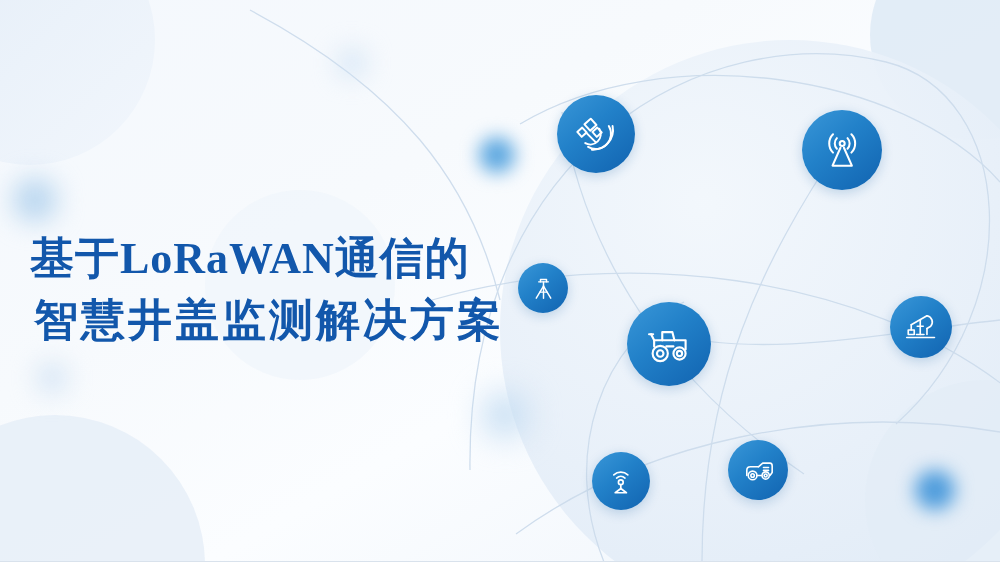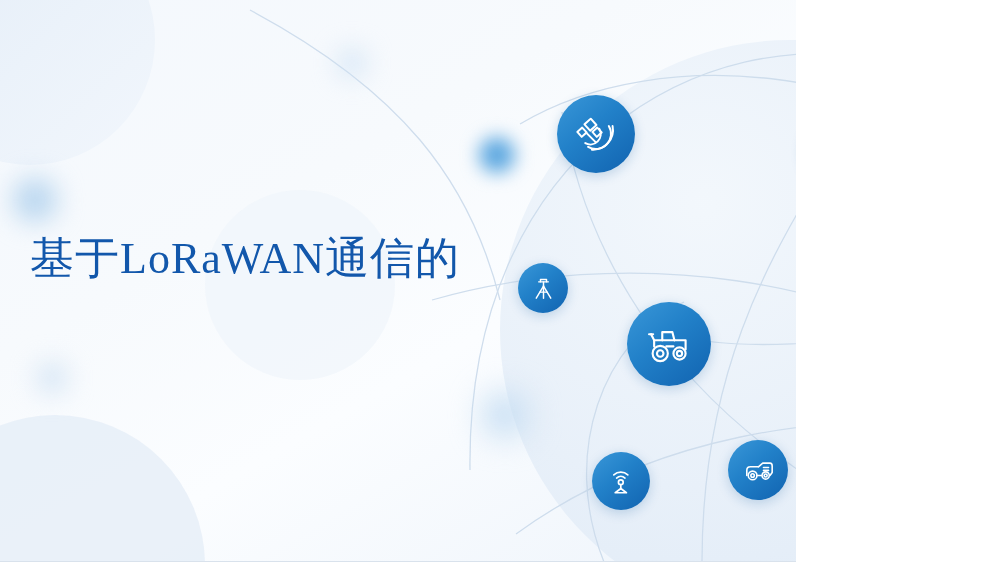--- a/index.html
+++ b/index.html
@@ -3,27 +3,28 @@
 <meta charset="utf-8">
 <title>LoRaWAN Smart Manhole Cover Cover Slide</title>
 <style>
   html, body {
     margin: 0;
     padding: 0;
     background: #ffffff;
   }
   #slide {
     position: relative;
-    width: 796px;
+    width: 1000px;
     height: 562px;
     overflow: hidden;
     background: linear-gradient(150deg, #f4f8fd 0%, #f7fafd 35%, #fbfdff 60%, #eef4fb 100%);
     font-family: "Liberation Sans", "DejaVu Sans", sans-serif;
     border-bottom: 1px solid #d9e2ec;
     box-sizing: border-box;
+    font-weight: bold;
   }
 
   
   .bg-layer {
     position: absolute;
     inset: 0;
     overflow: hidden;
     pointer-events: none;
   }
   .bg-svg {
@@ -127,20 +128,21 @@
     <div class="blur-dot soft" style="left:13px; top:178px; width:44px; height:44px; background:#b9d6ef;"></div>
     <div class="blur-dot" style="left:479px; top:137px; width:36px; height:36px; background:#5ea8e0;"></div>
     <div class="blur-dot softer" style="left:483px; top:393px; width:44px; height:44px; background:#c3dcf2;"></div>
     <div class="blur-dot" style="left:915px; top:470px; width:40px; height:40px; background:#509ddc;"></div>
     <div class="blur-dot soft" style="left:339px; top:50px; width:26px; height:26px; background:#cfe2f4;"></div>
     <div class="blur-dot soft" style="left:37px; top:363px; width:30px; height:30px; background:#d2e3f4;"></div>
   </div>
 
   <div class="title-block">
     <div class="title-line line-1">基于LoRaWAN通信的</div>
+    <div class="title-line line-2">智慧井盖监测解决方案</div>
   </div>
 
   <div class="node" style="left:557px; top:95px; width:78px; height:78px;">
     <svg viewBox="0 0 48 48">
       <g stroke-width="2.1">
         <rect x="14" y="10" width="9" height="9" transform="rotate(-42 18.5 14.5)"></rect>
         <rect x="6" y="19" width="7" height="7" transform="rotate(-42 9.5 22.5)"></rect>
         <rect x="22" y="19" width="7" height="7" transform="rotate(-42 25.5 22.5)"></rect>
         <path d="M15 24 L24 33"></path>
         <path d="M13 34 a11 11 0 0 0 15 -15"></path>

